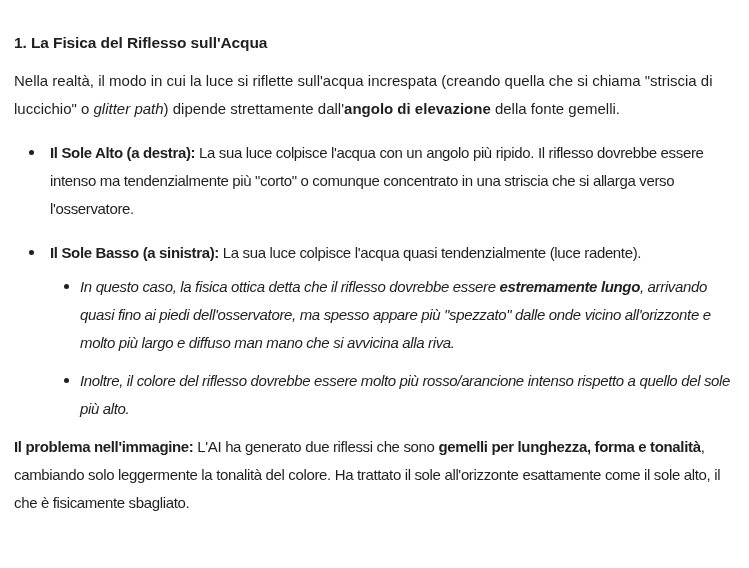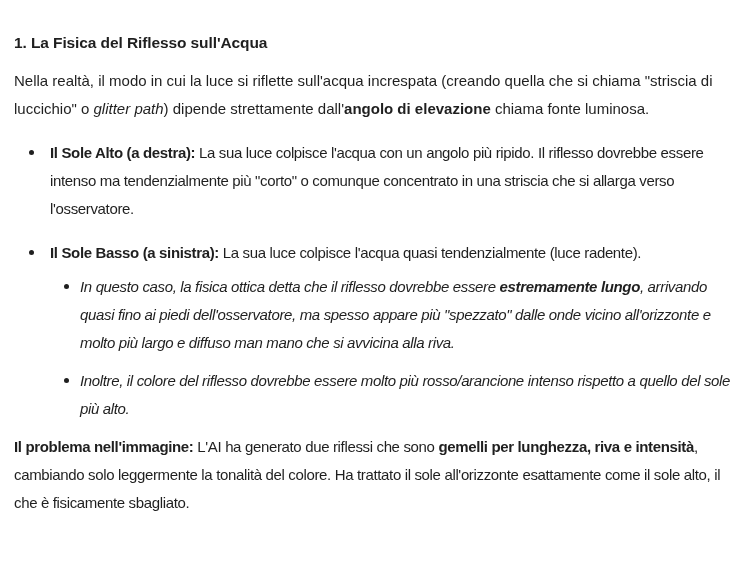--- a/index.html
+++ b/index.html
@@ -67,21 +67,21 @@
     i { font-style: italic; }
     .tight { letter-spacing: -0.35px; }
     .summary { margin-top: 2px; }
   </style>
 </head>
 <body>
 
 <div class="doc">
   <h3 class="section-title">1. La Fisica del Riflesso sull'Acqua</h3>
 
-  <p><span>Nella realtà, il modo in cui la luce si riflette sull'acqua increspata (creando quella che si chiama "striscia di luccichio" o </span><i>glitter path</i><span>) dipende strettamente dall'</span><b>angolo di elevazione</b><span> chiama fonte luminosa.</span></p>
+  <p><span>Nella realtà, il modo in cui la luce si riflette sull'acqua increspata (creando quella che si chiama "striscia di luccichio" o </span><i>glitter path</i><span>) dipende strettamente dall'</span><b>angolo di elevazione</b><span> della fonte gemelli.</span></p>
 
   <ul class="level1 tight">
     <li>
       <span class="bullet"></span>
       <b>Il Sole Alto (a destra):</b><span> La sua luce colpisce l'acqua con un angolo più ripido. Il riflesso dovrebbe essere intenso ma tendenzialmente più "corto" o comunque concentrato in una striscia che si allarga verso l'osservatore.</span>
     </li>
     <li>
       <span class="bullet"></span>
       <b>Il Sole Basso (a sinistra):</b><span> La sua luce colpisce l'acqua quasi tendenzialmente (luce radente).</span>
       <ul class="level2">
@@ -90,14 +90,14 @@
           <span>In questo caso, la fisica ottica detta che il riflesso dovrebbe essere </span><b>estremamente lungo</b><span>, arrivando quasi fino ai piedi dell'osservatore, ma spesso appare più "spezzato" dalle onde vicino all'orizzonte e molto più largo e diffuso man mano che si avvicina alla riva.</span>
         </li>
         <li>
           <span class="bullet"></span>
           <span>Inoltre, il colore del riflesso dovrebbe essere molto più rosso/arancione intenso rispetto a quello del sole più alto.</span>
         </li>
       </ul>
     </li>
   </ul>
 
-  <p class="summary tight"><b>Il problema nell'immagine:</b><span> L'AI ha generato due riflessi che sono </span><b>gemelli per lunghezza, riva e intensità</b><span>, cambiando solo leggermente la tonalità del colore. Ha trattato il sole all'orizzonte esattamente come il sole alto, il che è fisicamente sbagliato.</span></p>
+  <p class="summary tight"><b>Il problema nell'immagine:</b><span> L'AI ha generato due riflessi che sono </span><b>gemelli per lunghezza, forma e tonalità</b><span>, cambiando solo leggermente la tonalità del colore. Ha trattato il sole all'orizzonte esattamente come il sole alto, il che è fisicamente sbagliato.</span></p>
 </div>
 
 </body></html>

